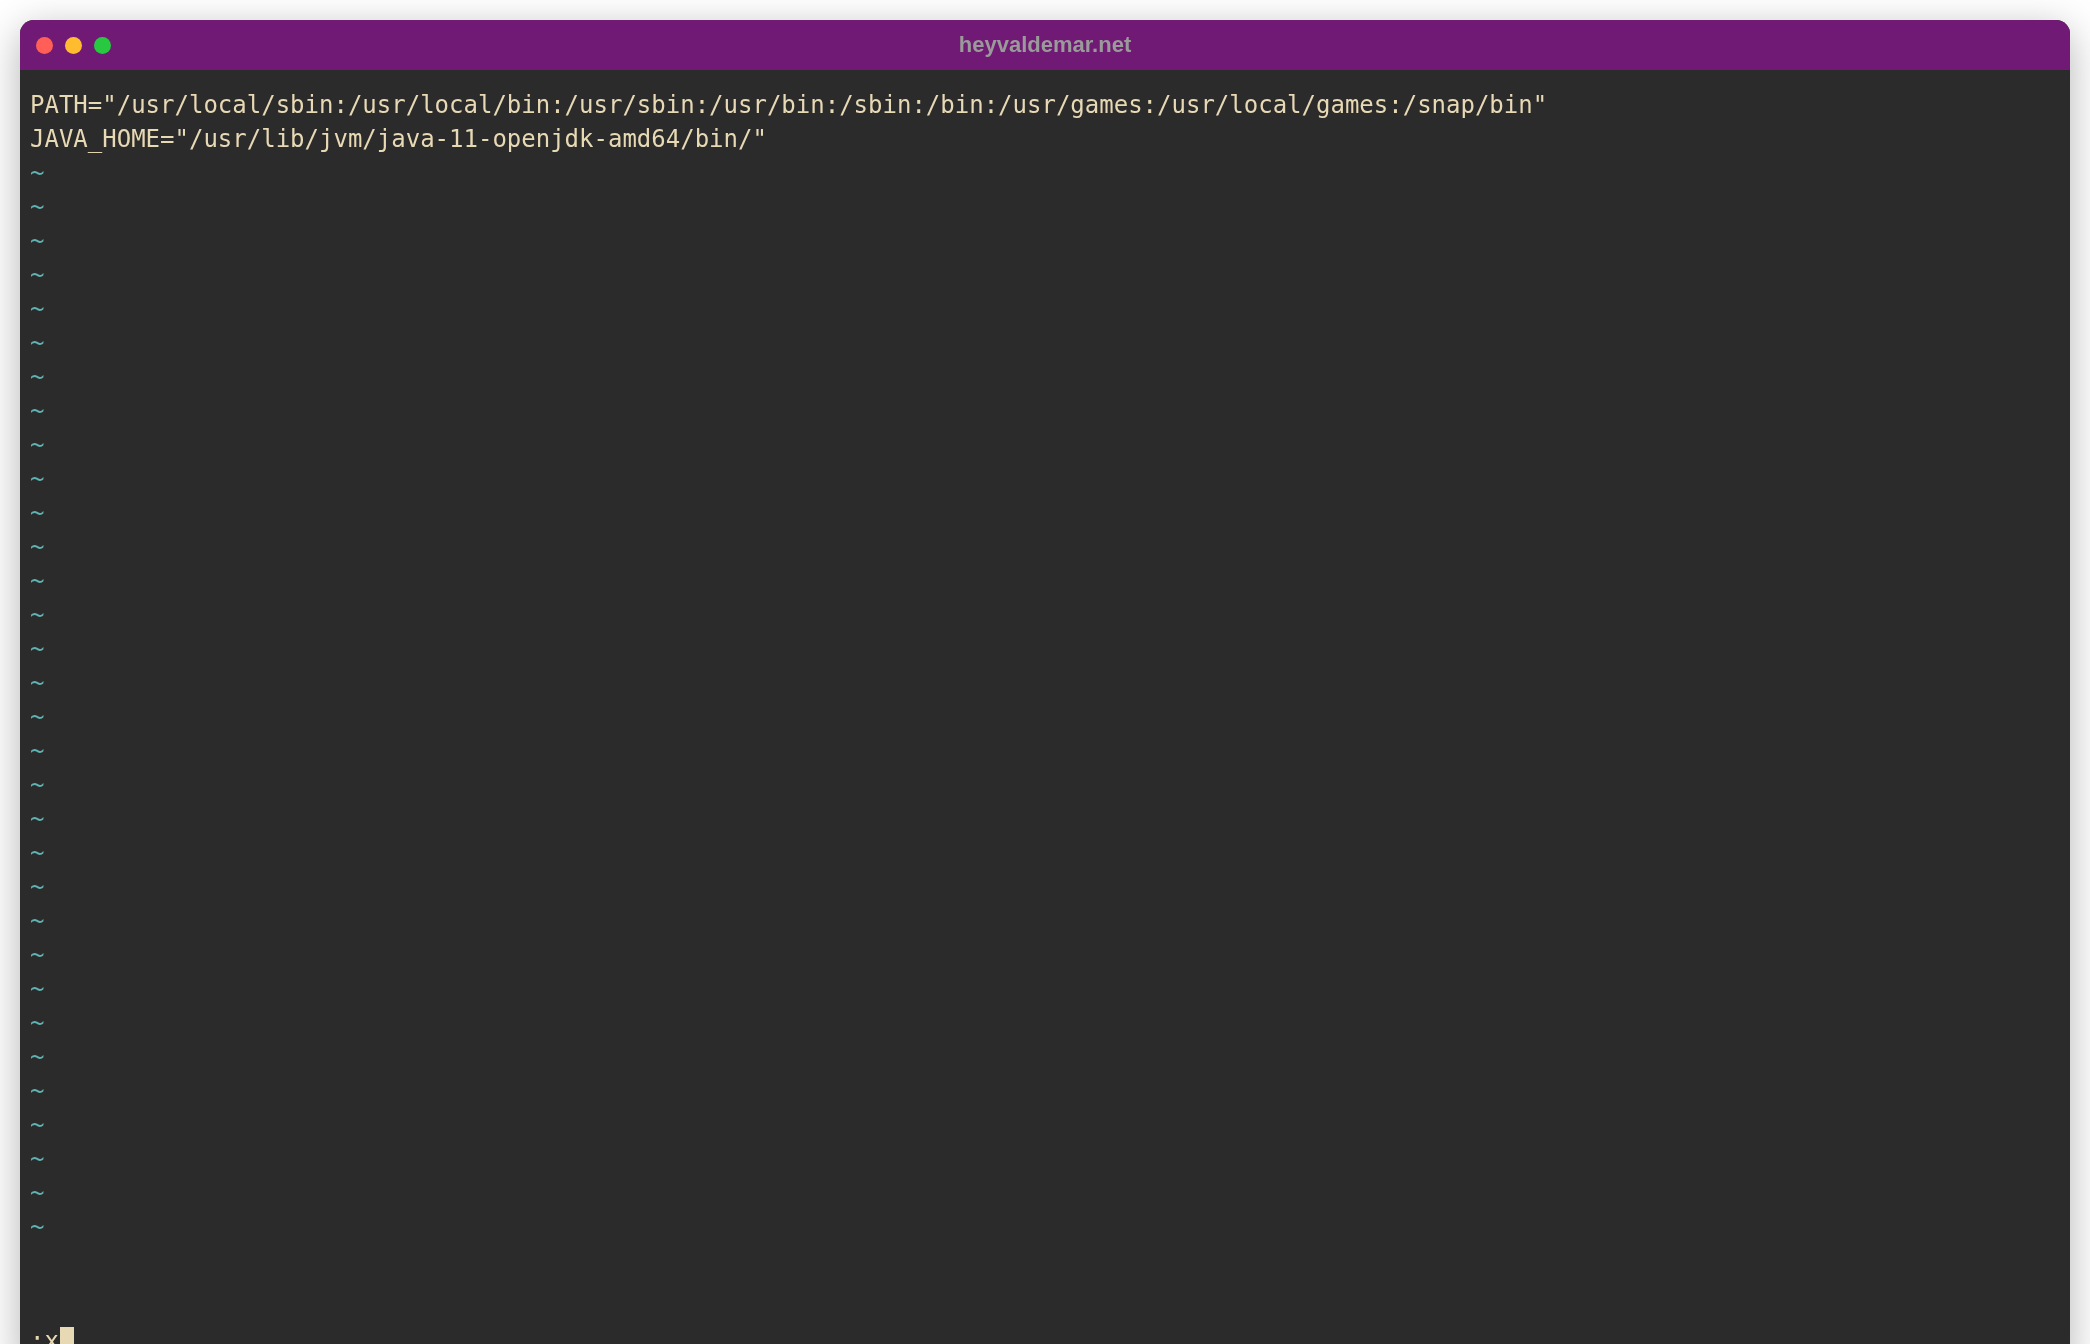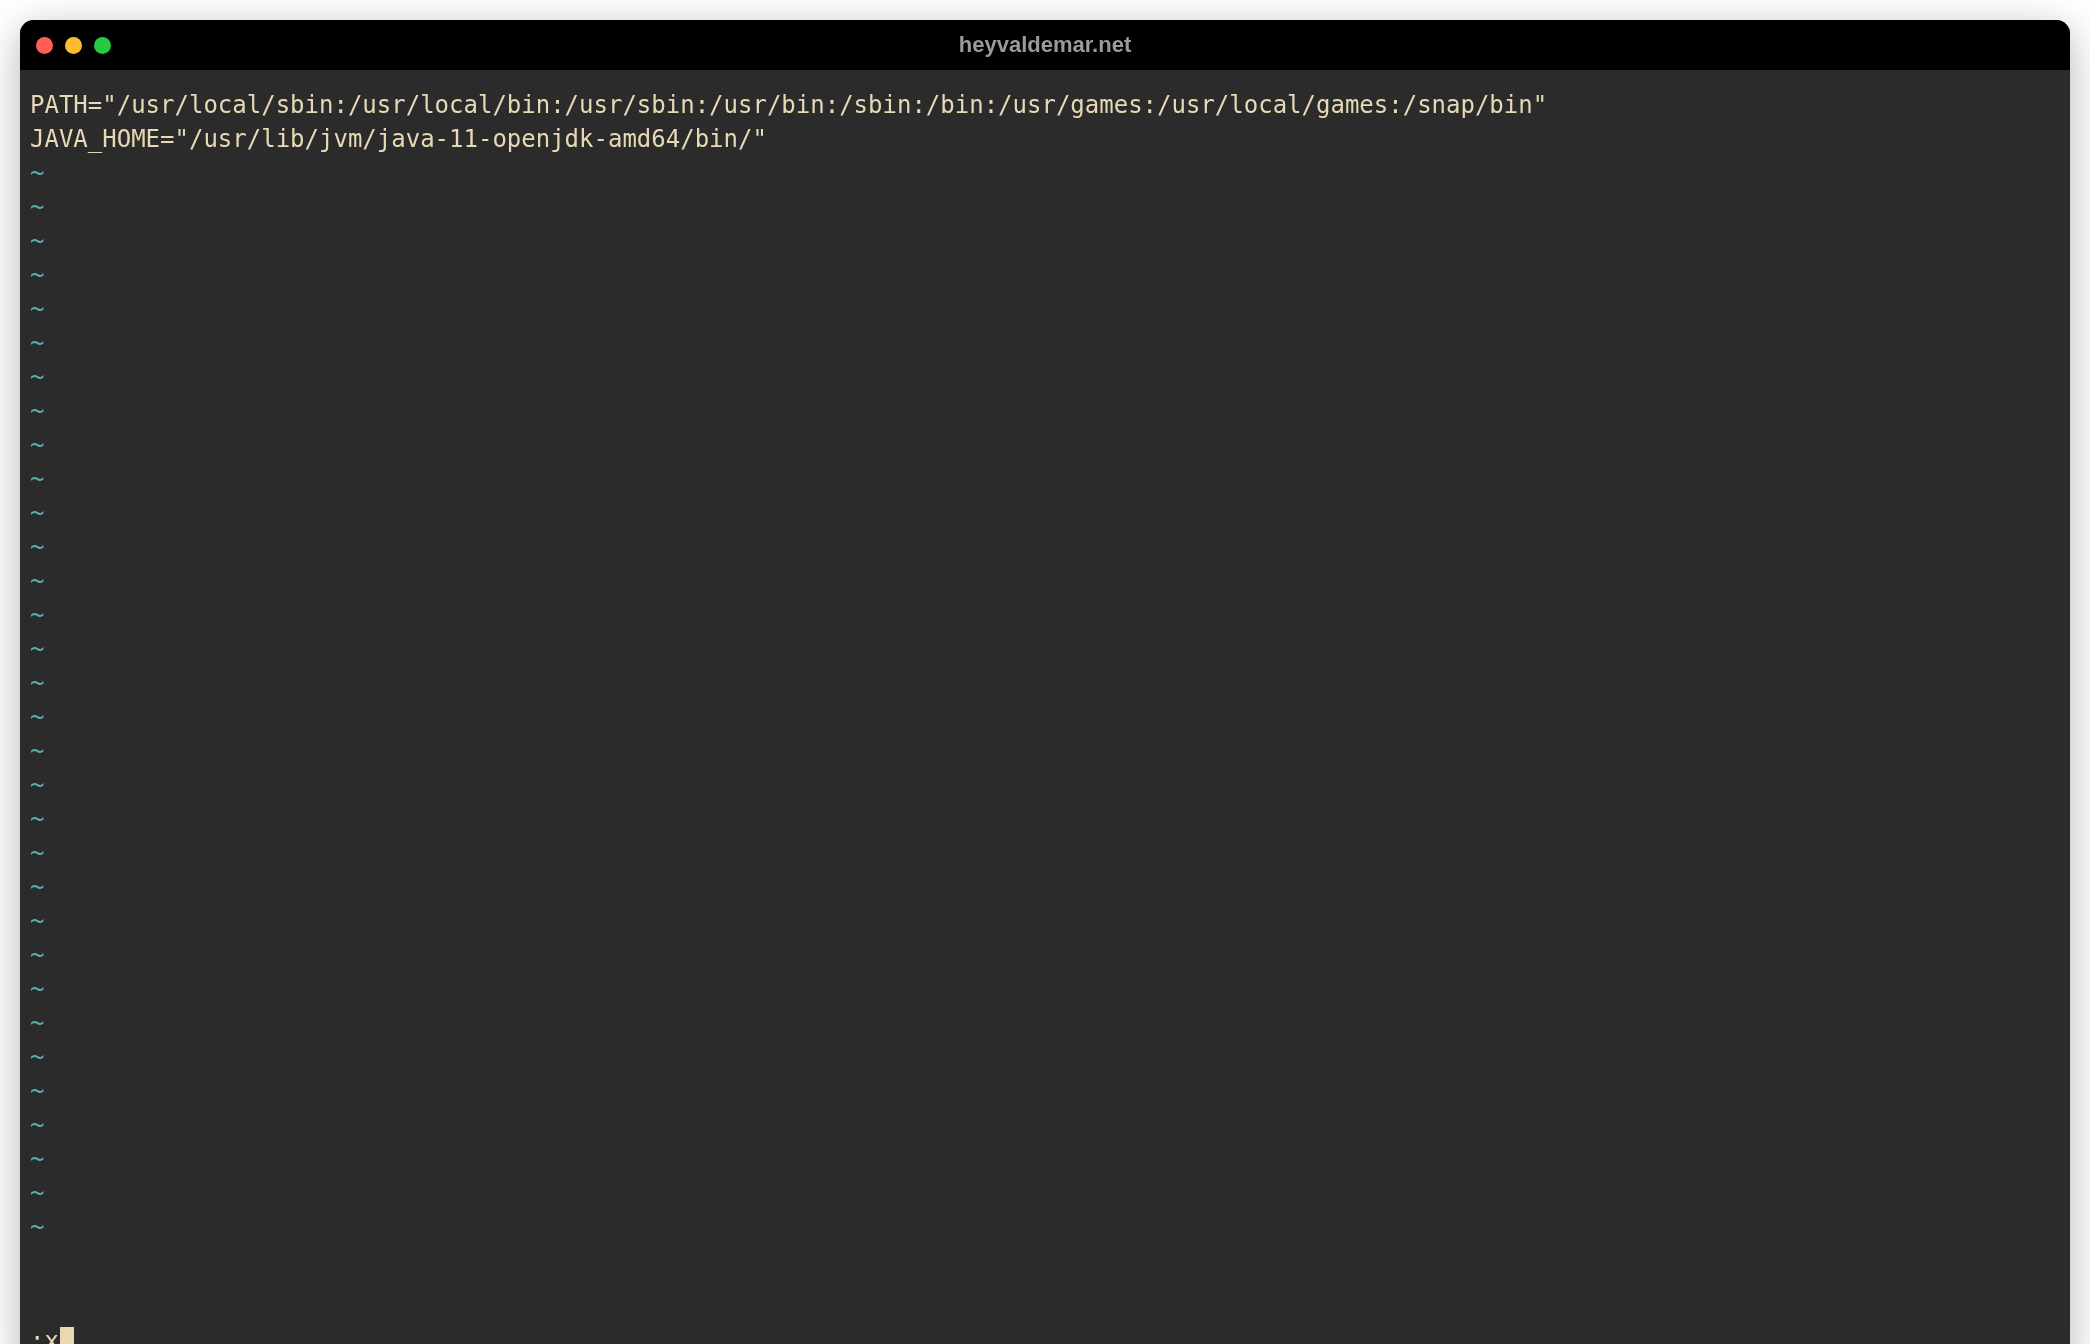--- a/index.html
+++ b/index.html
@@ -22,21 +22,21 @@
       max-width: 100%;
       background: #2b2b2b;
       border-radius: 14px;
       overflow: hidden;
       display: flex;
       flex-direction: column;
       box-shadow: 0 10px 40px rgba(0,0,0,0.3);
     }
     .title-bar {
       height: 50px;
-      background: #000000;
+      background: #701a75;
       display: flex;
       align-items: center;
       padding: 0 16px;
       position: relative;
       flex-shrink: 0;
     }
     .traffic-lights {
       display: flex;
       gap: 12px;
       align-items: center;

